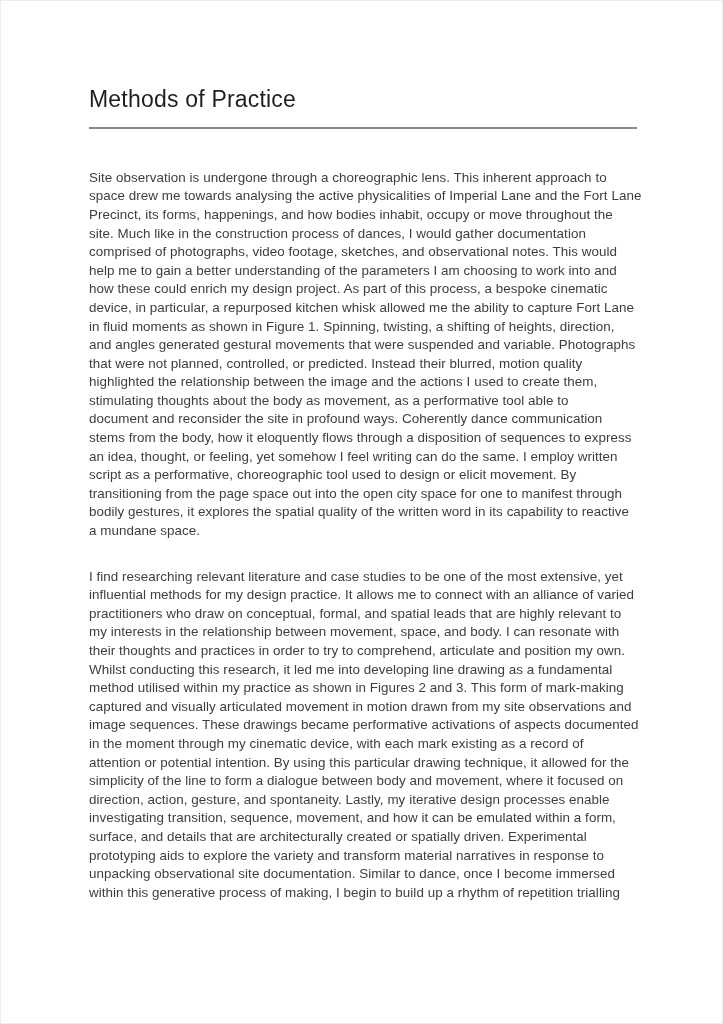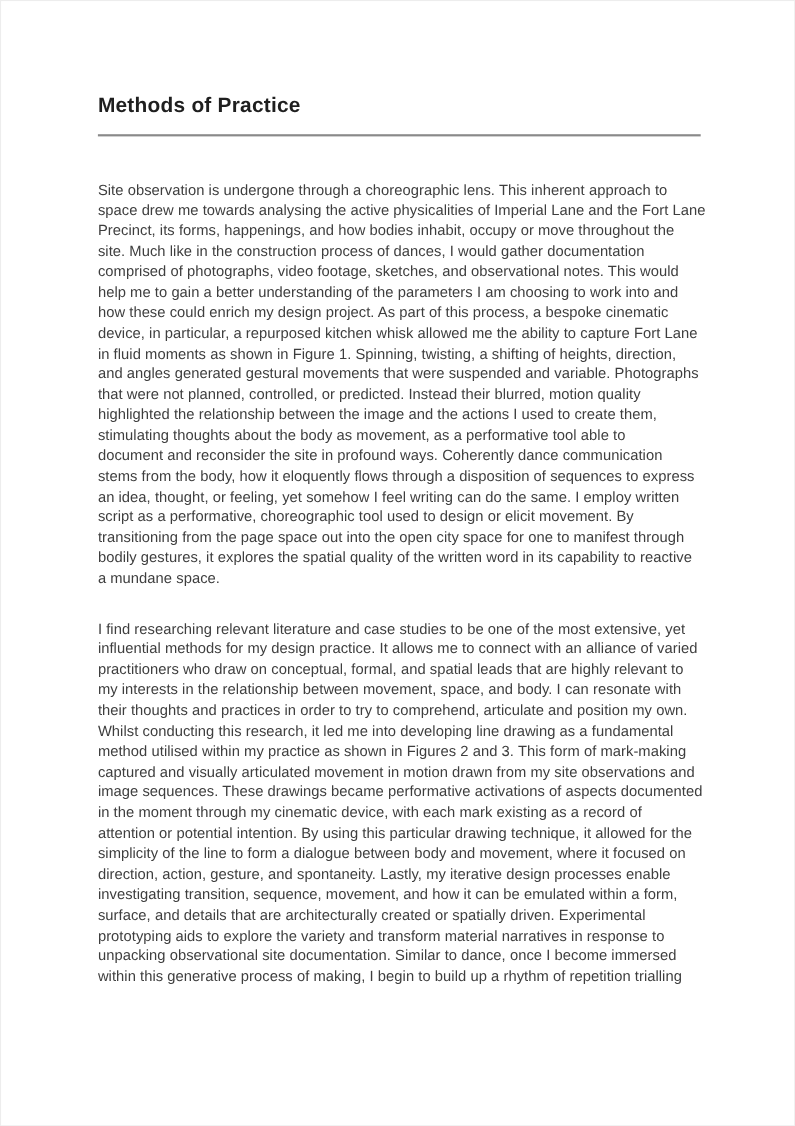--- a/index.html
+++ b/index.html
@@ -16,22 +16,22 @@
     overflow: hidden;
   }
   .page {
     box-sizing: border-box;
     width: 100%;
     height: 100%;
     padding: 84px 84px 0 88px;
   }
   .page-title {
     margin: 0;
-    font-size: 19px;
-    font-weight: 700;
+    font-size: 23px;
+    font-weight: 400;
     letter-spacing: 0.2px;
     color: #1f1f1f;
     line-height: 1.25;
   }
   .title-rule {
     border: none;
     border-top: 2px solid #8a8a8a;
     margin: 13px 0 0 0;
     width: 548px;
   }

